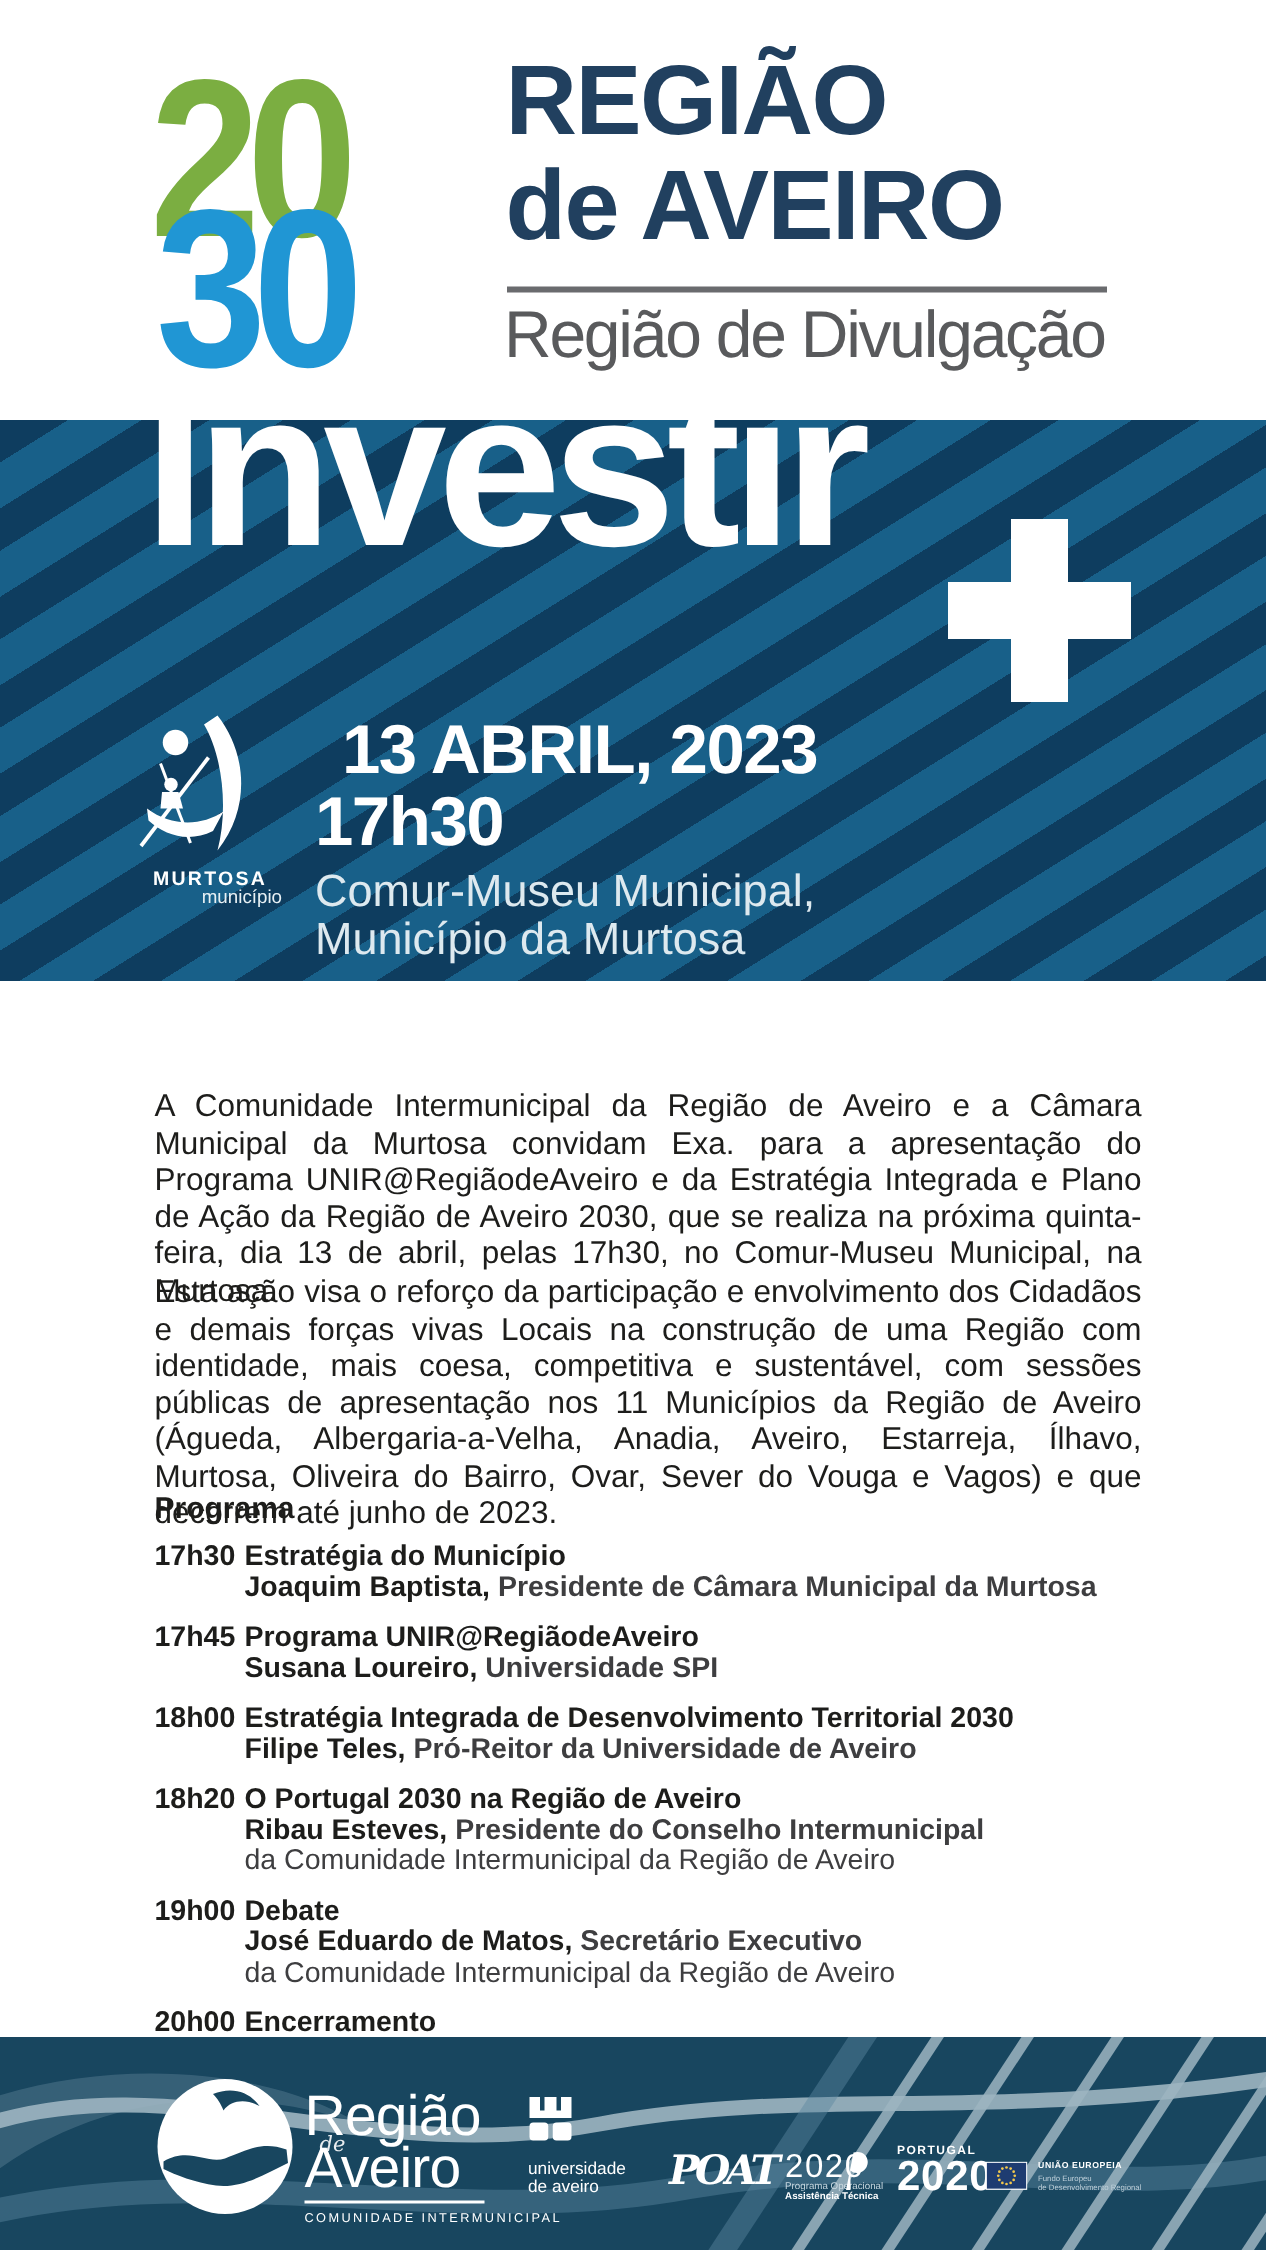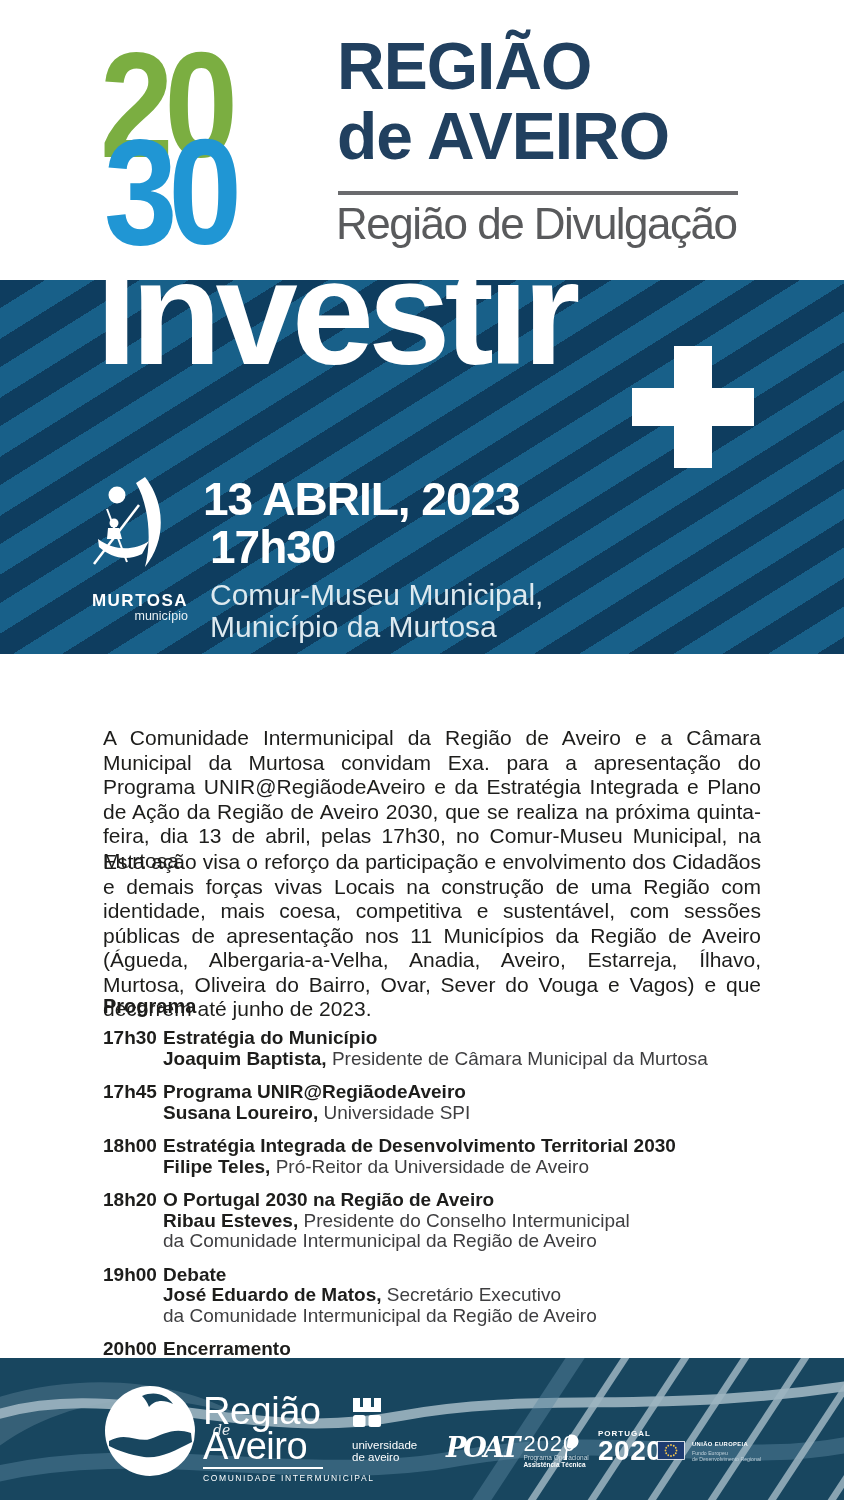--- a/index.html
+++ b/index.html
@@ -17,38 +17,38 @@
   .hdr-sub{position:absolute;left:336px;top:199px;font-size:44px;color:#595A5C;letter-spacing:-1.5px;
          white-space:nowrap;}
 
   
   .banner{position:absolute;left:0;top:280px;width:844px;height:374px;
      background:repeating-linear-gradient(148deg,#0E3D5F 0 24px,#186089 24px 50px);}
   .investir{position:absolute;left:96px;top:-52px;font-size:148px;font-weight:bold;color:#fff;
      letter-spacing:-6px;white-space:nowrap;}
   .plus{position:absolute;left:632px;top:66px;}
   .murtosa{position:absolute;left:86px;top:196px;width:108px;color:#fff;}
-  .murtosa-name{font-size:17px;font-weight:bold;letter-spacing:1.5px;text-align:center;margin-top:16px;}
+  .murtosa-name{font-size:13px;font-weight:bold;letter-spacing:1.5px;text-align:center;margin-top:2px;}
   .murtosa-sub{font-size:12.5px;text-align:right;padding-right:6px;margin-top:-2px;color:#E8F1F5;}
-  .b-date1{position:absolute;left:203px;top:192px;font-size:46px;font-weight:bold;color:#fff;letter-spacing:-1px;}
+  .b-date1{position:absolute;left:228px;top:192px;font-size:46px;font-weight:bold;color:#fff;letter-spacing:-1px;}
   .b-date2{position:absolute;left:210px;top:240px;font-size:46px;font-weight:bold;color:#fff;letter-spacing:-1px;}
   .b-venue1{position:absolute;left:210px;top:298px;font-size:30px;color:#DDE9EF;}
   .b-venue2{position:absolute;left:210px;top:330px;font-size:30px;color:#DDE9EF;}
 
   
   .para{position:absolute;left:103px;width:658px;font-size:21px;line-height:24.5px;
         text-align:justify;color:#1D1D1B;}
   .p1{top:705px;}
   .p2{top:829px;}
   .program{position:absolute;left:103px;top:995px;width:680px;color:#1D1D1B;}
   .program h3{margin:0 0 10px 0;font-size:20px;}
   .entry{display:flex;margin-bottom:13px;font-size:19px;line-height:20.5px;}
   .time{width:60px;font-weight:bold;flex:none;}
   .etitle{font-weight:bold;}
-  .role{font-weight:normal;color:#3E3E40;}
+  .role{font-weight:bold;color:#3E3E40;}
   .cont{color:#3E3E40;}
 
   
   .footer{position:absolute;left:0;top:1358px;width:844px;height:142px;background:#18465F;overflow:hidden;}
   .waves{position:absolute;left:0;top:0;}
   .ra-circle{position:absolute;left:104px;top:27px;}
   .ra-text{position:absolute;left:203px;top:36px;color:#fff;}
   .ra-line1{font-size:38px;line-height:34px;letter-spacing:-.5px;}
   .ra-line2{font-size:38px;line-height:36px;letter-spacing:-.5px;}
   .ra-de{position:absolute;left:10px;top:28px;font-family:"DejaVu Serif",serif;font-style:italic;font-size:14px;opacity:.9;}

